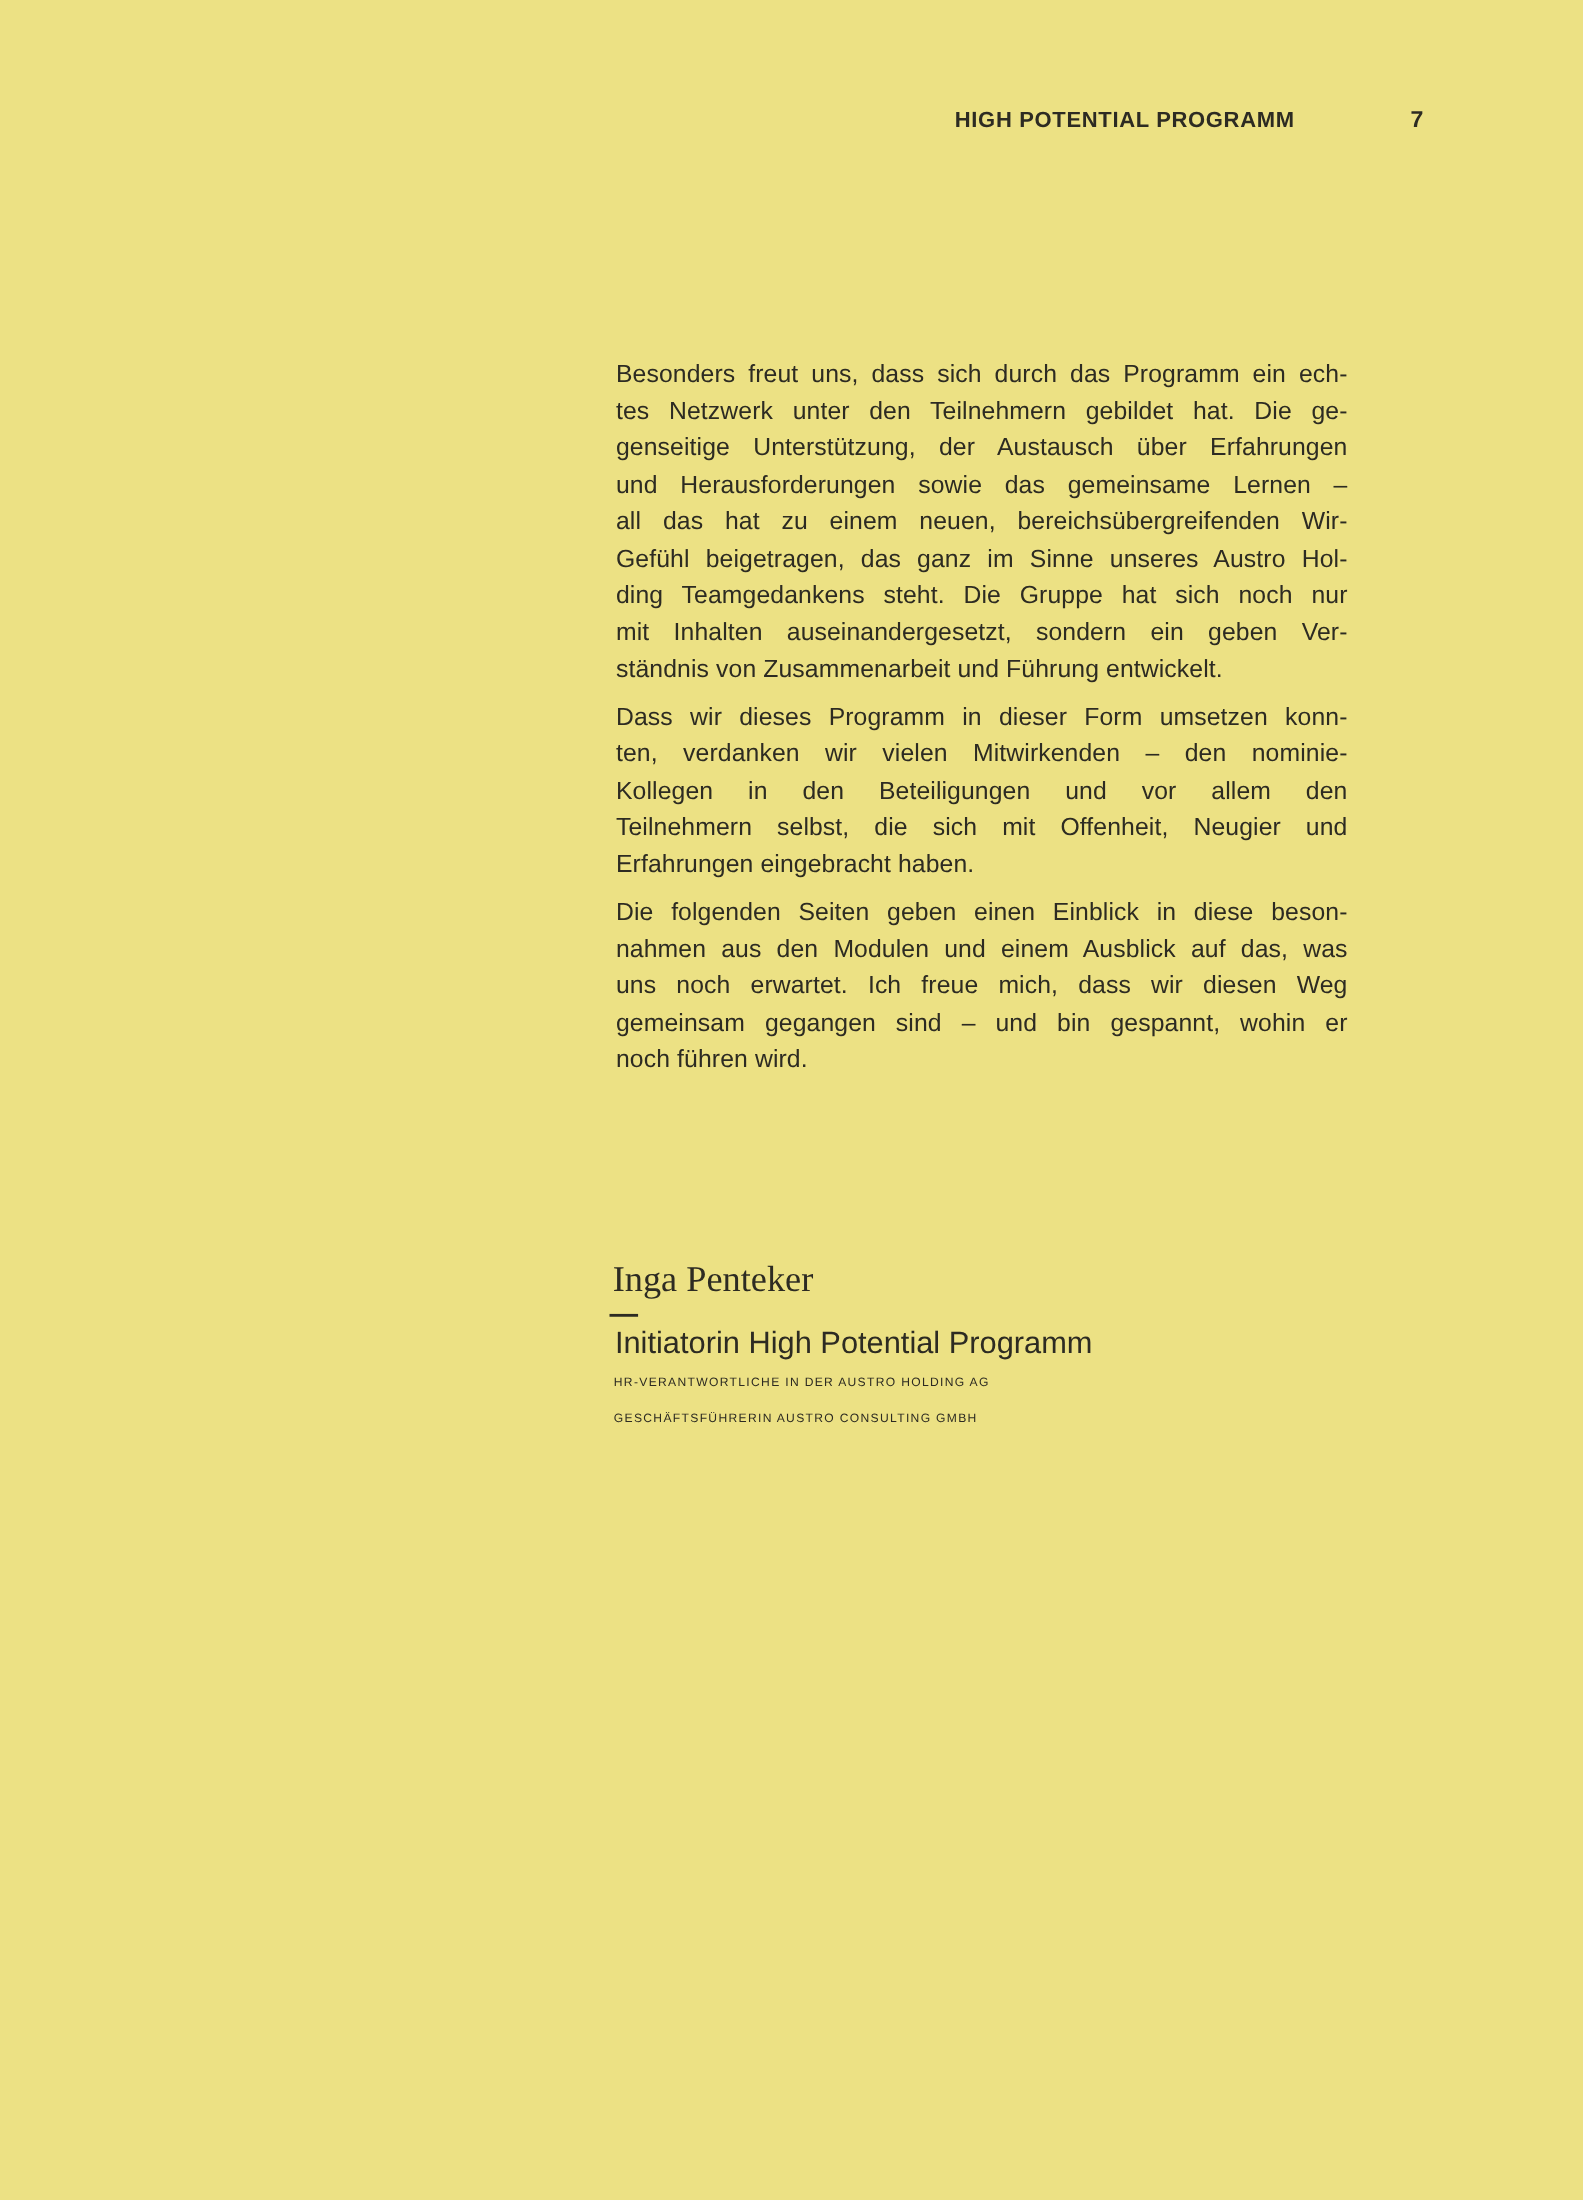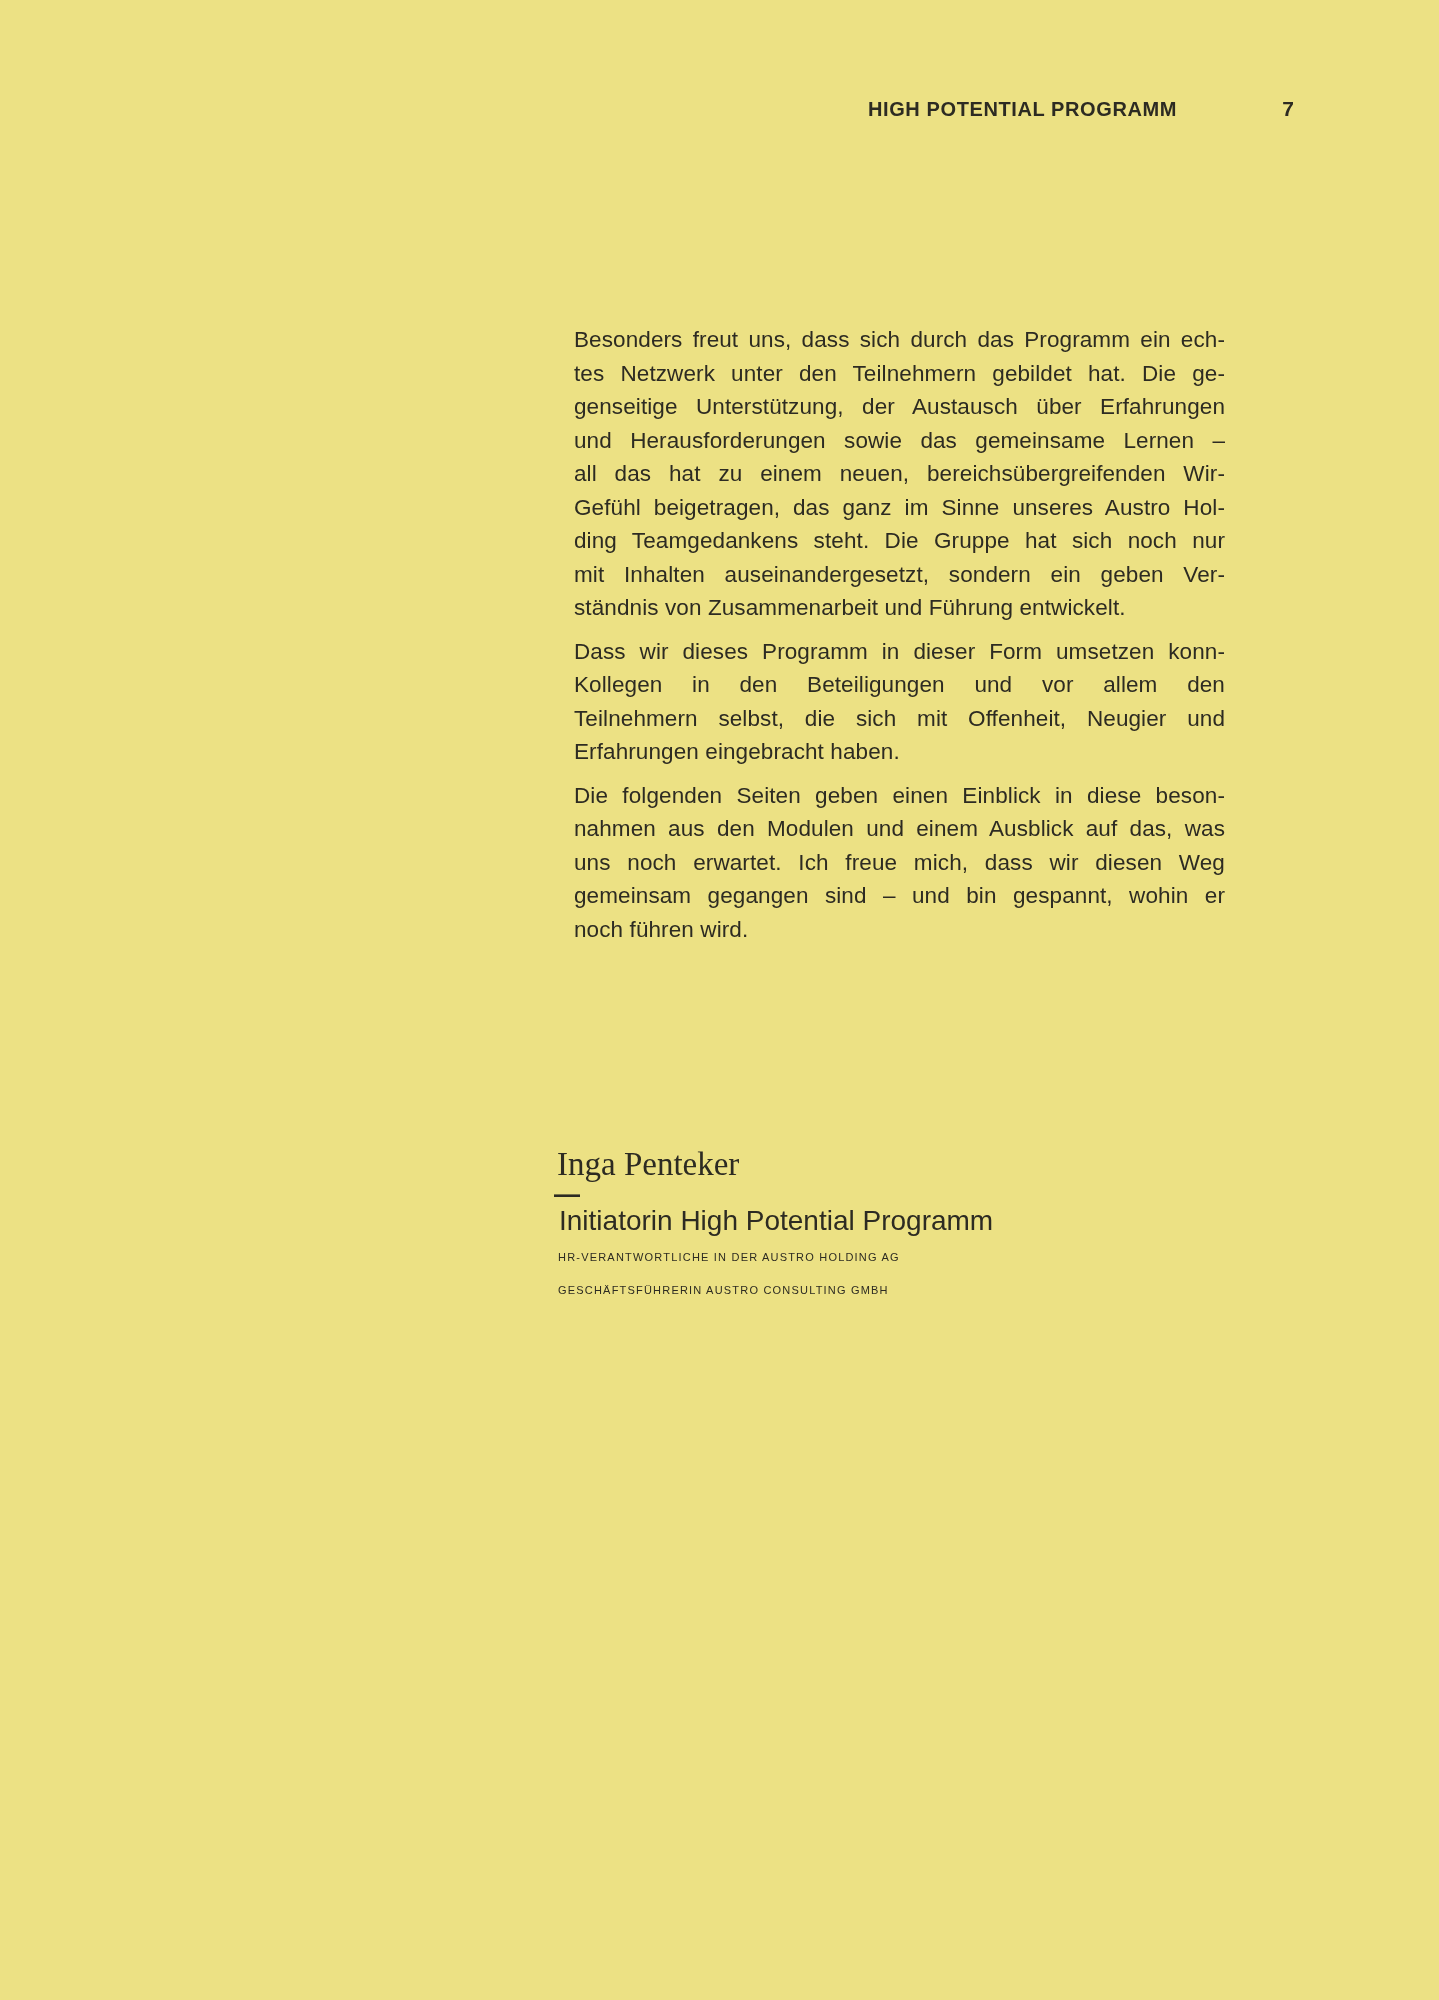--- a/index.html
+++ b/index.html
@@ -41,21 +41,21 @@
   
   .body-text {
     position: absolute;
     top: 323px;
     left: 560px;
     width: 665px;
     font-size: 22.5px;
     line-height: 33.5px;
     letter-spacing: 0.1px;
   }
-  .para { margin: 0 0 10px 14px; }
+  .para { margin: 0 0 10px 0; }
   .para:last-child { margin-bottom: 0; }
   .para .line {
     text-align: justify;
     text-align-last: justify;
     white-space: normal;
   }
   .para .line.last { text-align-last: left; }
 
   
   .signature { position: absolute; left: 557px; top: 0; width: 680px; }
@@ -113,20 +113,21 @@
         <div class="line">genseitige Unterstützung, der Austausch über Erfahrungen</div>
         <div class="line">und Herausforderungen sowie das gemeinsame Lernen –</div>
         <div class="line">all das hat zu einem neuen, bereichsübergreifenden Wir-</div>
         <div class="line">Gefühl beigetragen, das ganz im Sinne unseres Austro Hol-</div>
         <div class="line">ding Teamgedankens steht. Die Gruppe hat sich noch nur</div>
         <div class="line">mit Inhalten auseinandergesetzt, sondern ein geben Ver-</div>
         <div class="line last">ständnis von Zusammenarbeit und Führung entwickelt.</div>
       </div>
     <div class="para">
         <div class="line">Dass wir dieses Programm in dieser Form umsetzen konn-</div>
+        <div class="line">ten, verdanken wir vielen Mitwirkenden – den nominie-</div>
         <div class="line">Kollegen in den Beteiligungen und vor allem den</div>
         <div class="line">Teilnehmern selbst, die sich mit Offenheit, Neugier und</div>
         <div class="line last">Erfahrungen eingebracht haben.</div>
       </div>
     <div class="para">
         <div class="line">Die folgenden Seiten geben einen Einblick in diese beson-</div>
         <div class="line">nahmen aus den Modulen und einem Ausblick auf das, was</div>
         <div class="line">uns noch erwartet. Ich freue mich, dass wir diesen Weg</div>
         <div class="line">gemeinsam gegangen sind – und bin gespannt, wohin er</div>
         <div class="line last">noch führen wird.</div>

